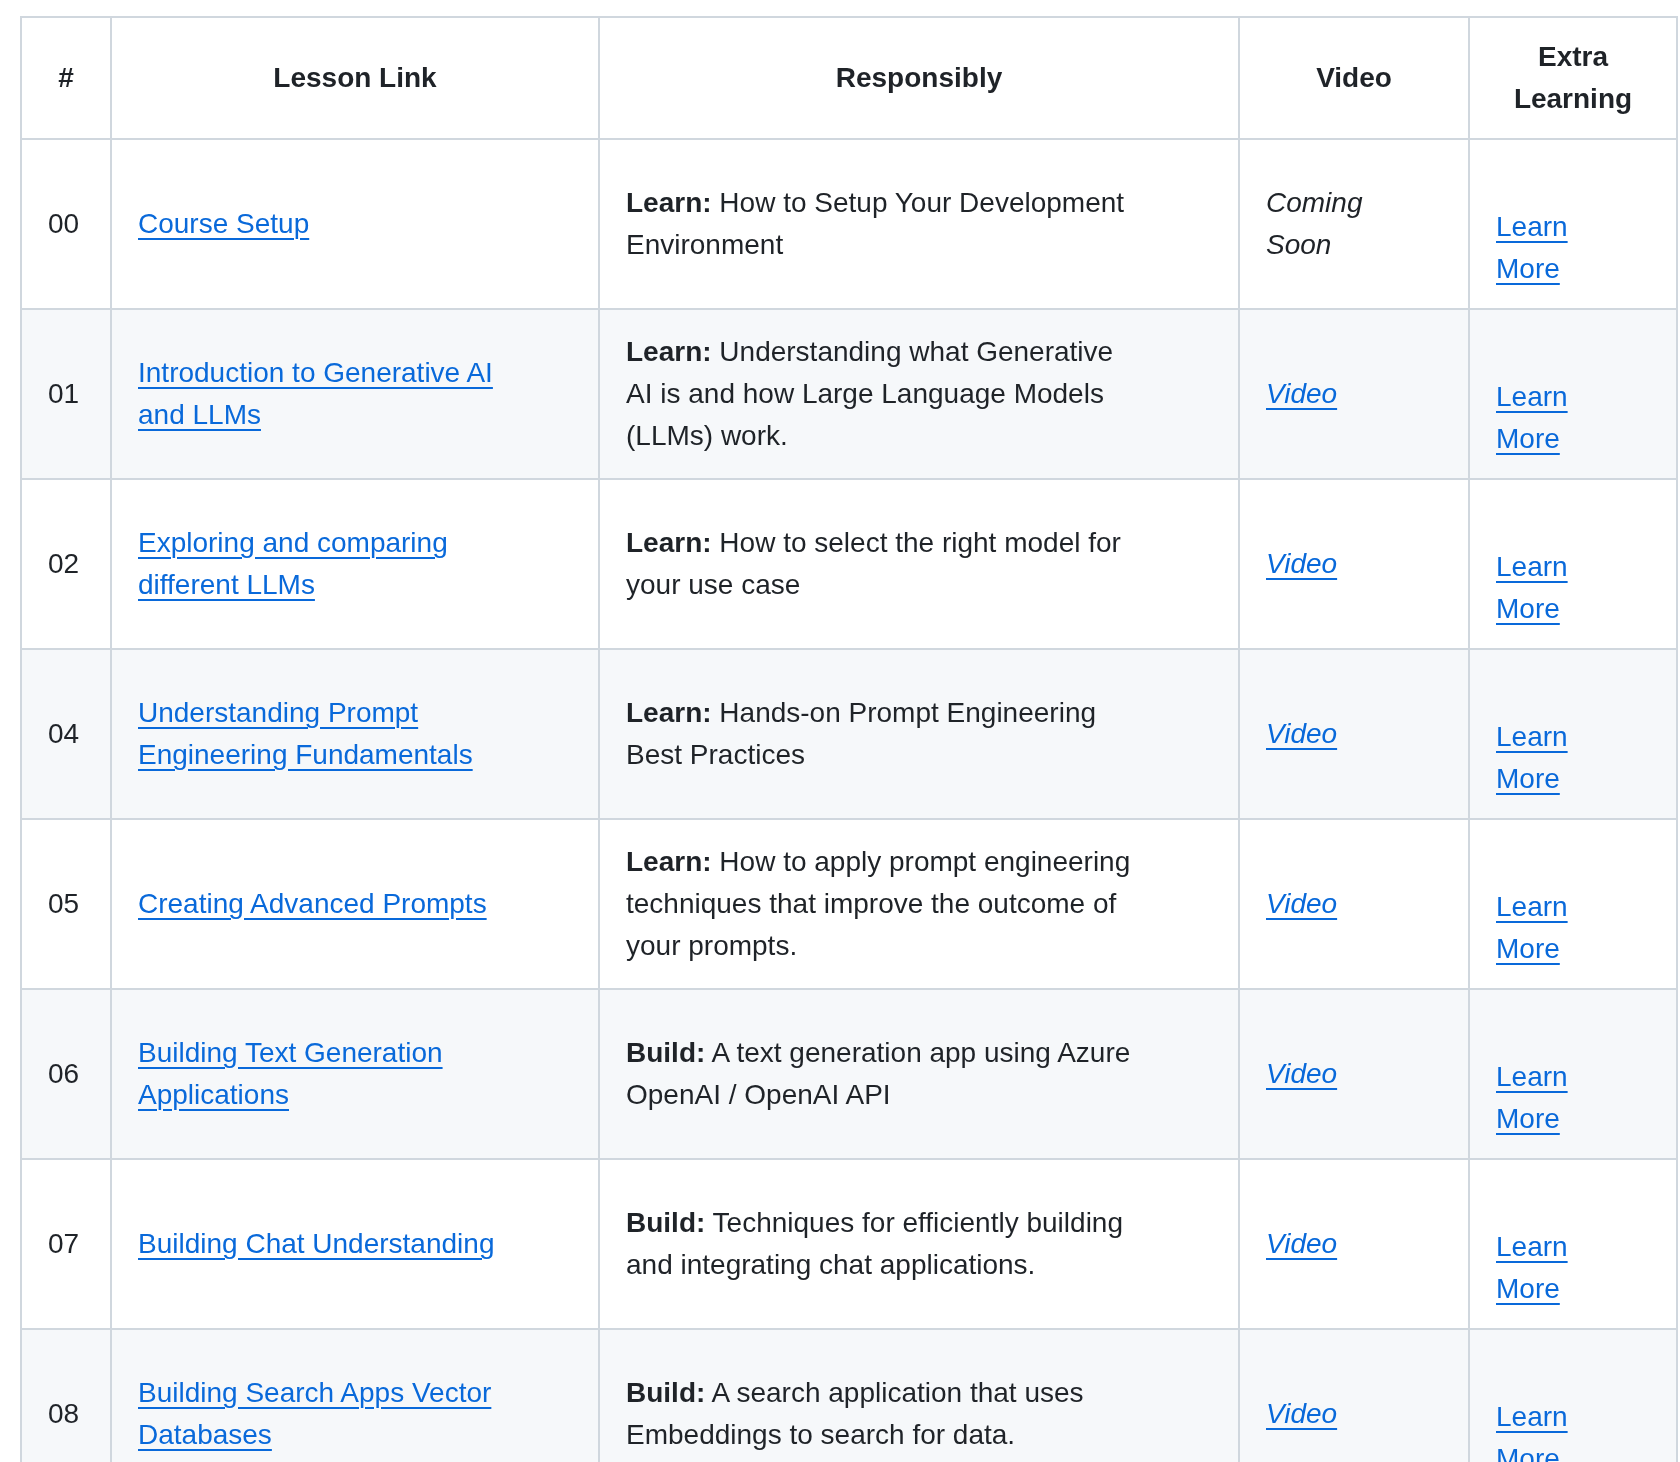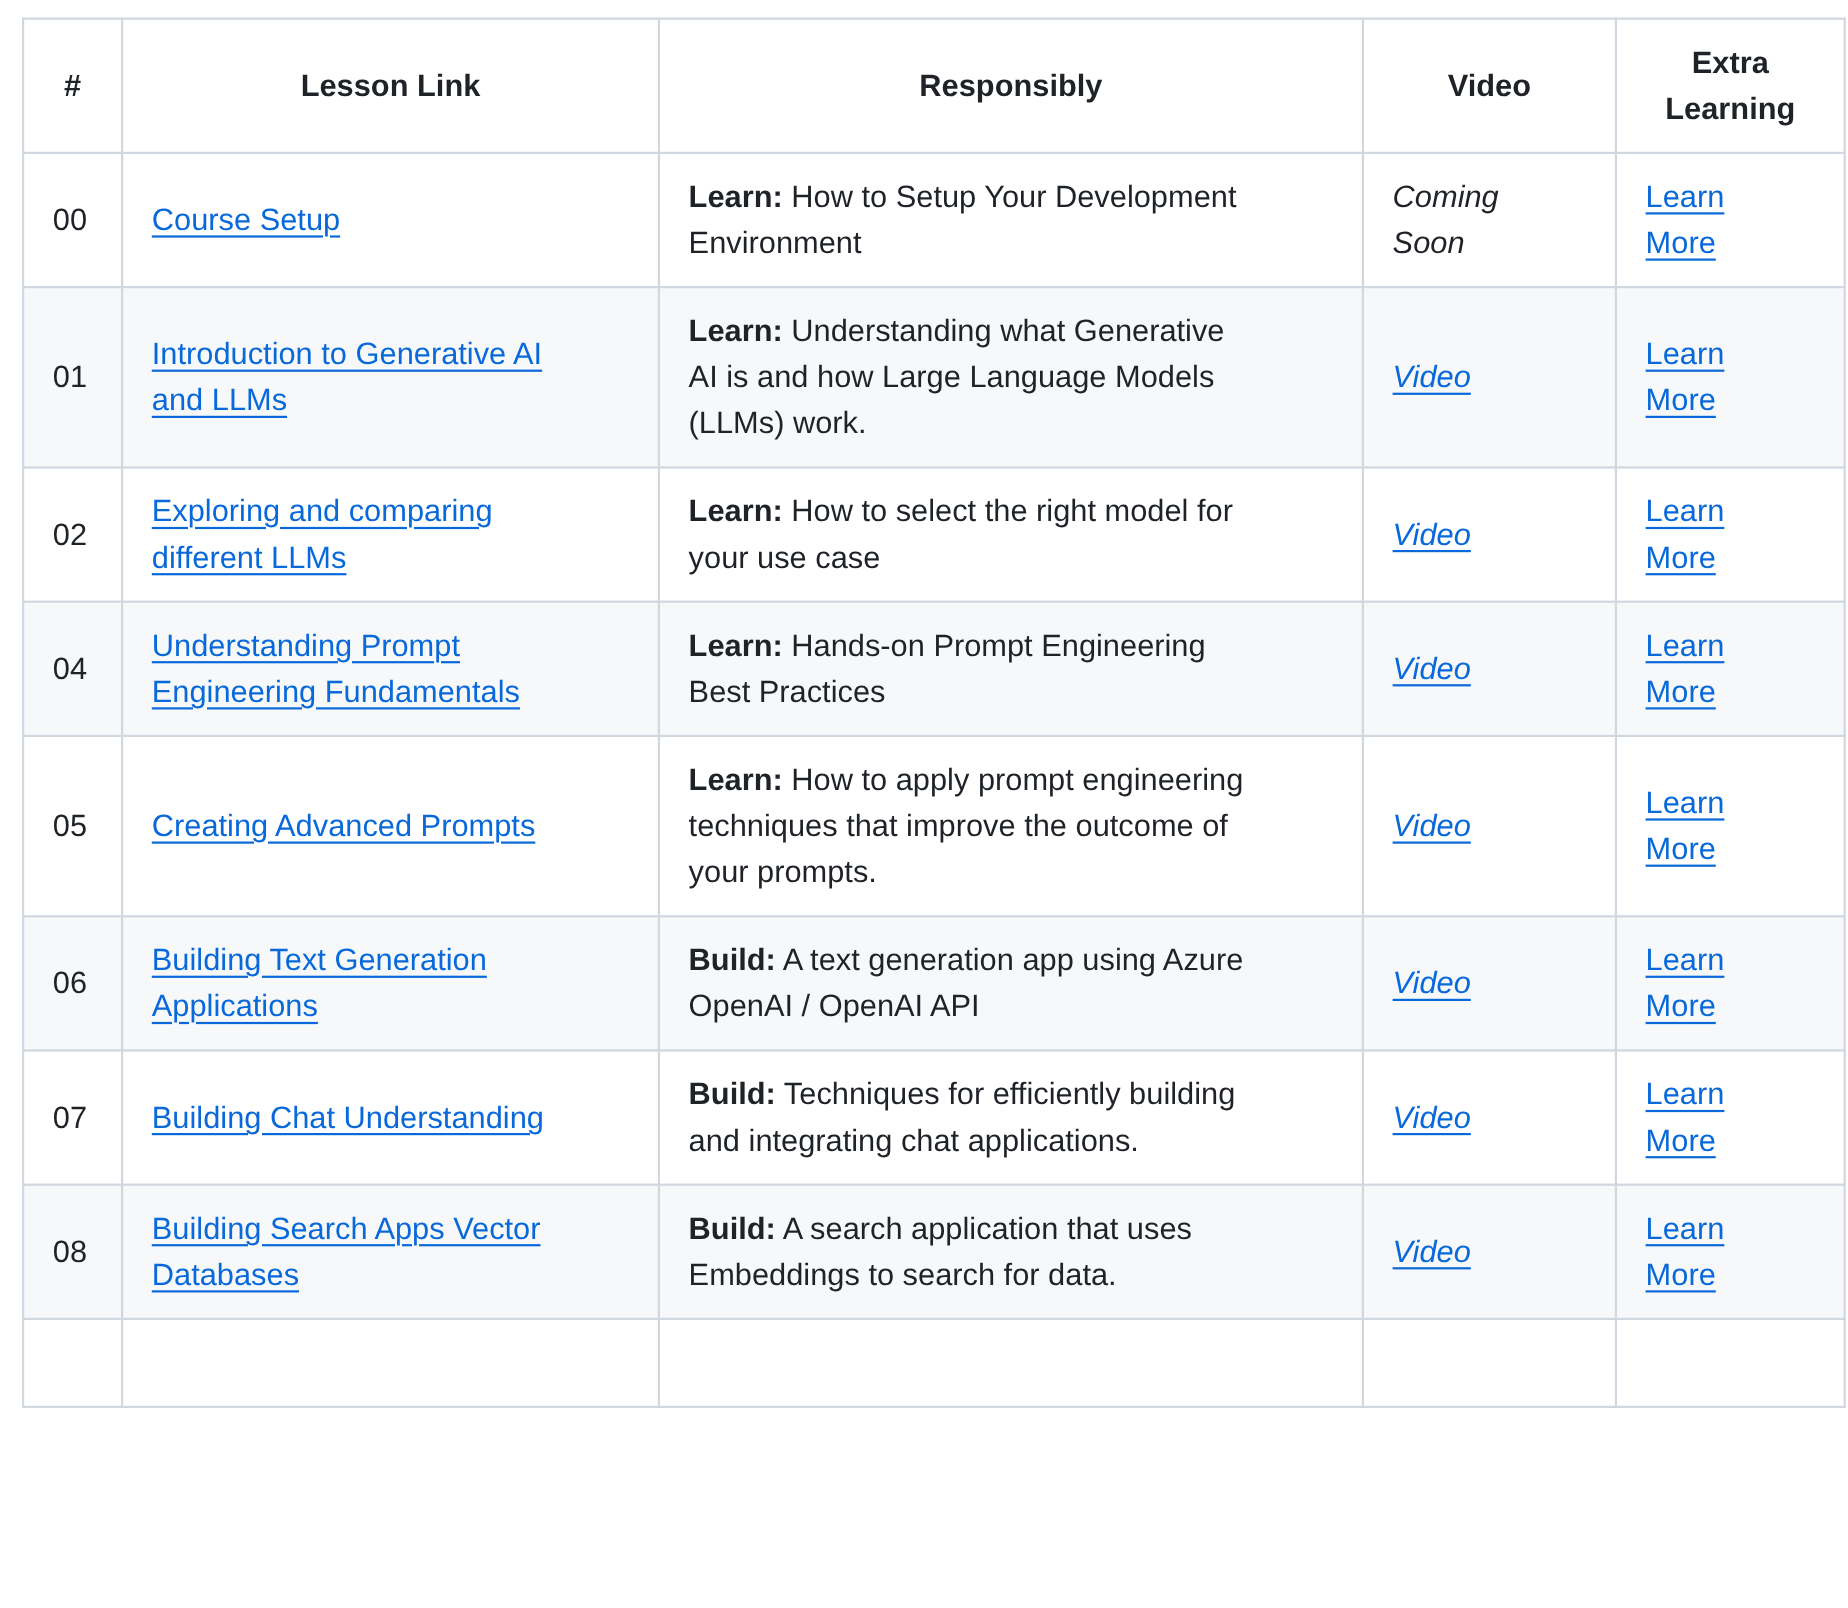--- a/index.html
+++ b/index.html
@@ -38,21 +38,21 @@
   tbody tr:nth-child(even) td { background: #f6f8fa; }
   a.link {
     color: #0969da;
     text-decoration: underline;
     text-decoration-thickness: 2px;
     text-underline-offset: 5px;
     cursor: pointer;
   }
   .c-lesson a, .dtext { white-space: pre-line; }
   .dlabel { font-weight: 700; }
-  .c-extra a.link { display: inline-block; max-width: 104px; }
+  .c-extra a.link { display: inline-block; max-width: 104px; margin-top: 48px; }
   .c-video .vtext, .c-video a.link { display: inline-block; max-width: 126px; font-style: italic; }
 </style>
 </head>
 <body>
 
 <table class="lessons">
   <colgroup>
     <col class="c1">
       <col class="c2">
       <col class="c3">

